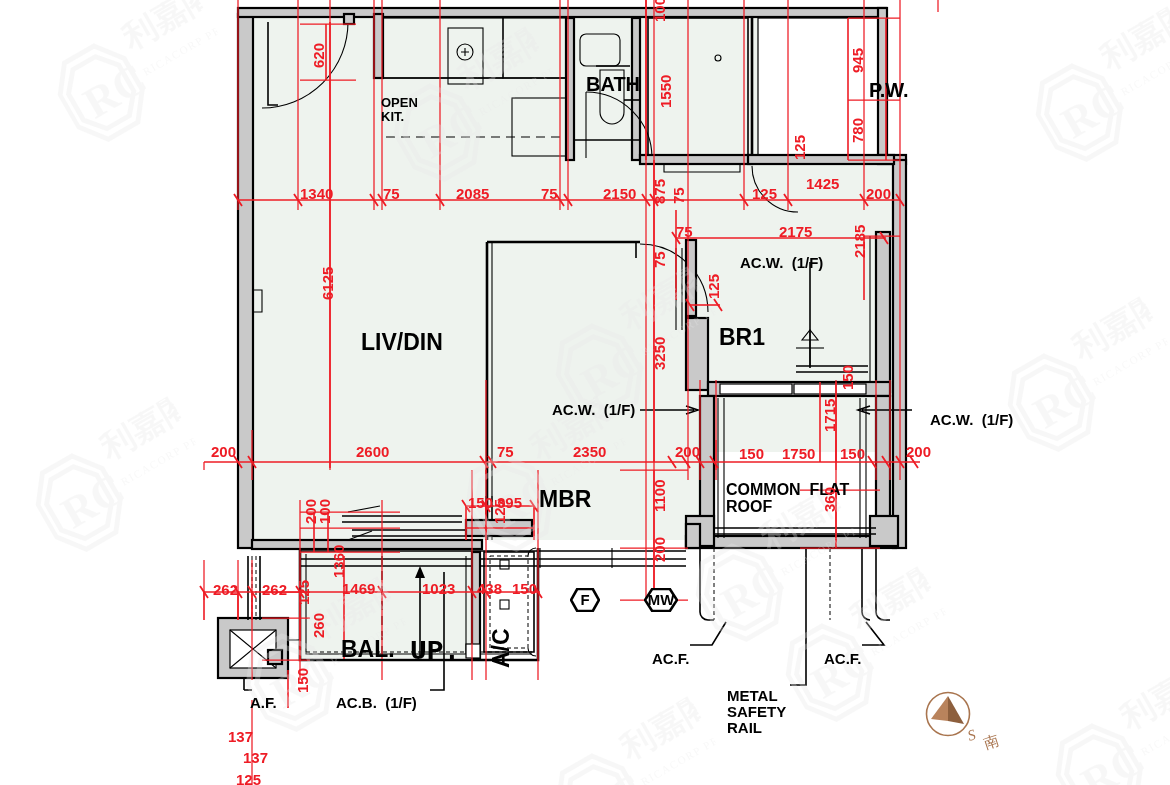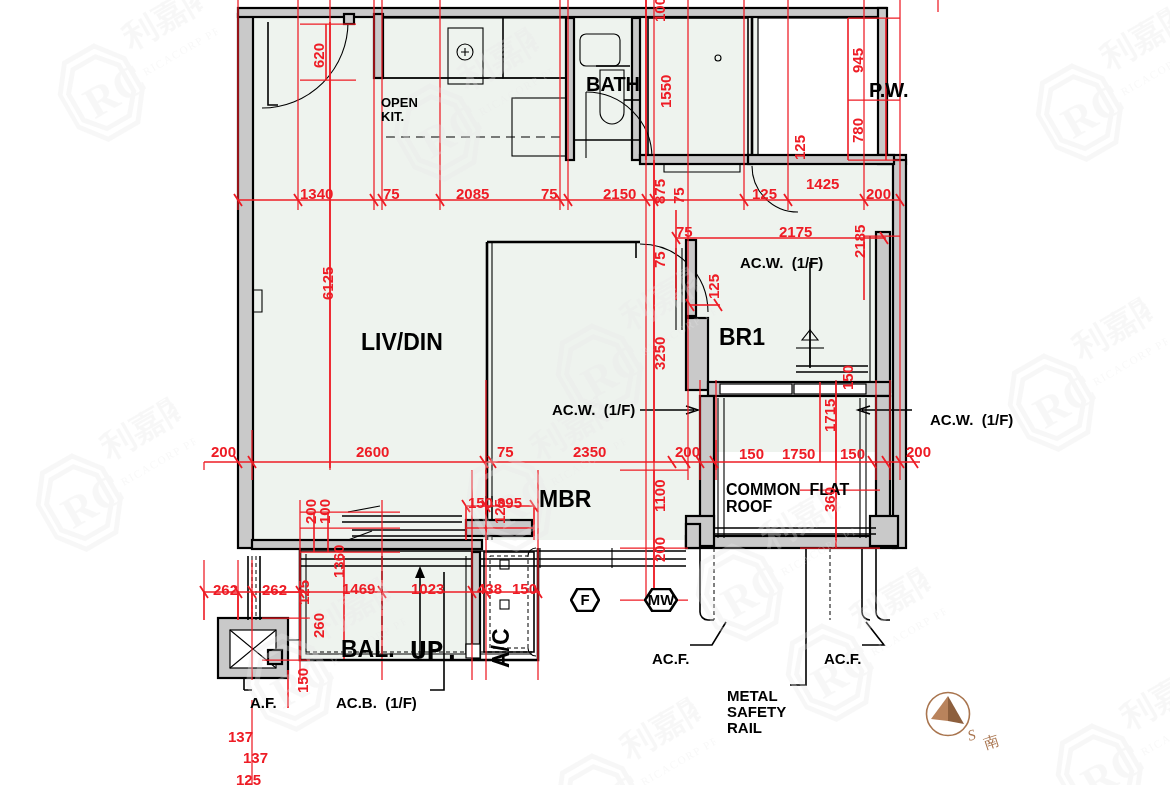--- a/index.html
+++ b/index.html
@@ -503,21 +503,21 @@
       <div class="dim" style="left:675px;top:444px;font-size:15px;">200</div>
       <div class="dim" style="left:739px;top:446px;font-size:15px;">150</div>
       <div class="dim" style="left:782px;top:446px;font-size:15px;">1750</div>
       <div class="dim" style="left:840px;top:446px;font-size:15px;">150</div>
       <div class="dim" style="left:906px;top:444px;font-size:15px;">200</div>
       <div class="dim" style="left:779px;top:224px;font-size:15px;">2175</div>
       <div class="dim" style="left:676px;top:224px;font-size:15px;">75</div>
       <div class="dim" style="left:213px;top:582px;font-size:15px;">262</div>
       <div class="dim" style="left:262px;top:582px;font-size:15px;">262</div>
       <div class="dim" style="left:342px;top:581px;font-size:15px;">1469</div>
-      <div class="dim" style="left:411px;top:581px;font-size:15px;">1023</div>
+      <div class="dim" style="left:422px;top:581px;font-size:15px;">1023</div>
       <div class="dim" style="left:477px;top:581px;font-size:15px;">438</div>
       <div class="dim" style="left:512px;top:581px;font-size:15px;">150</div>
       <div class="dim" style="left:468px;top:495px;font-size:15px;">150</div>
       <div class="dim" style="left:497px;top:495px;font-size:15px;">395</div>
       <div class="dim" style="left:228px;top:729px;font-size:15px;">137</div>
       <div class="dim" style="left:243px;top:750px;font-size:15px;">137</div>
       <div class="dim" style="left:236px;top:772px;font-size:15px;">125</div>
       <div class="dim v" style="left:311px;top:68px;font-size:15px;">620</div>
       <div class="dim v" style="left:652px;top:22px;font-size:15px;">100</div>
       <div class="dim v" style="left:658px;top:108px;font-size:15px;">1550</div>

